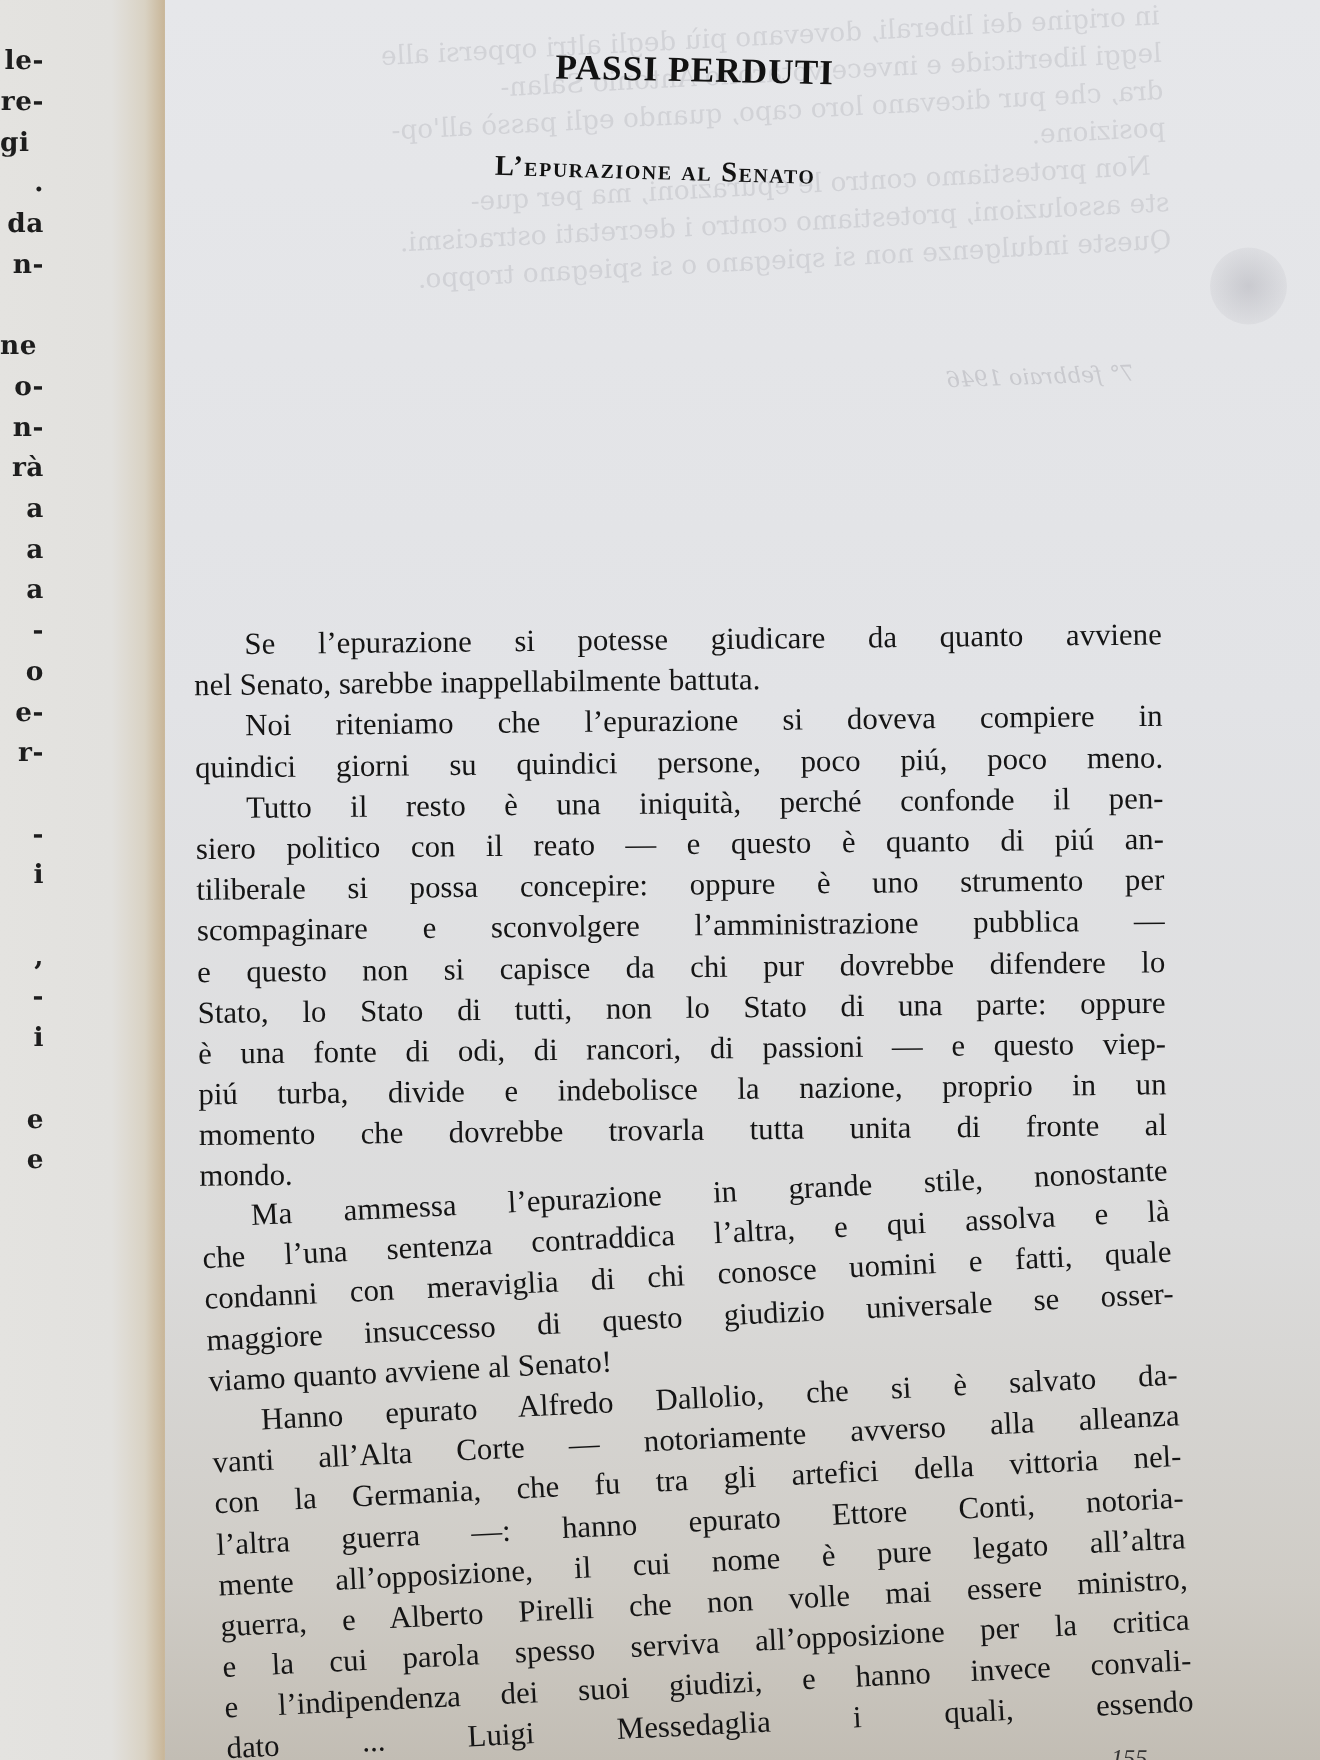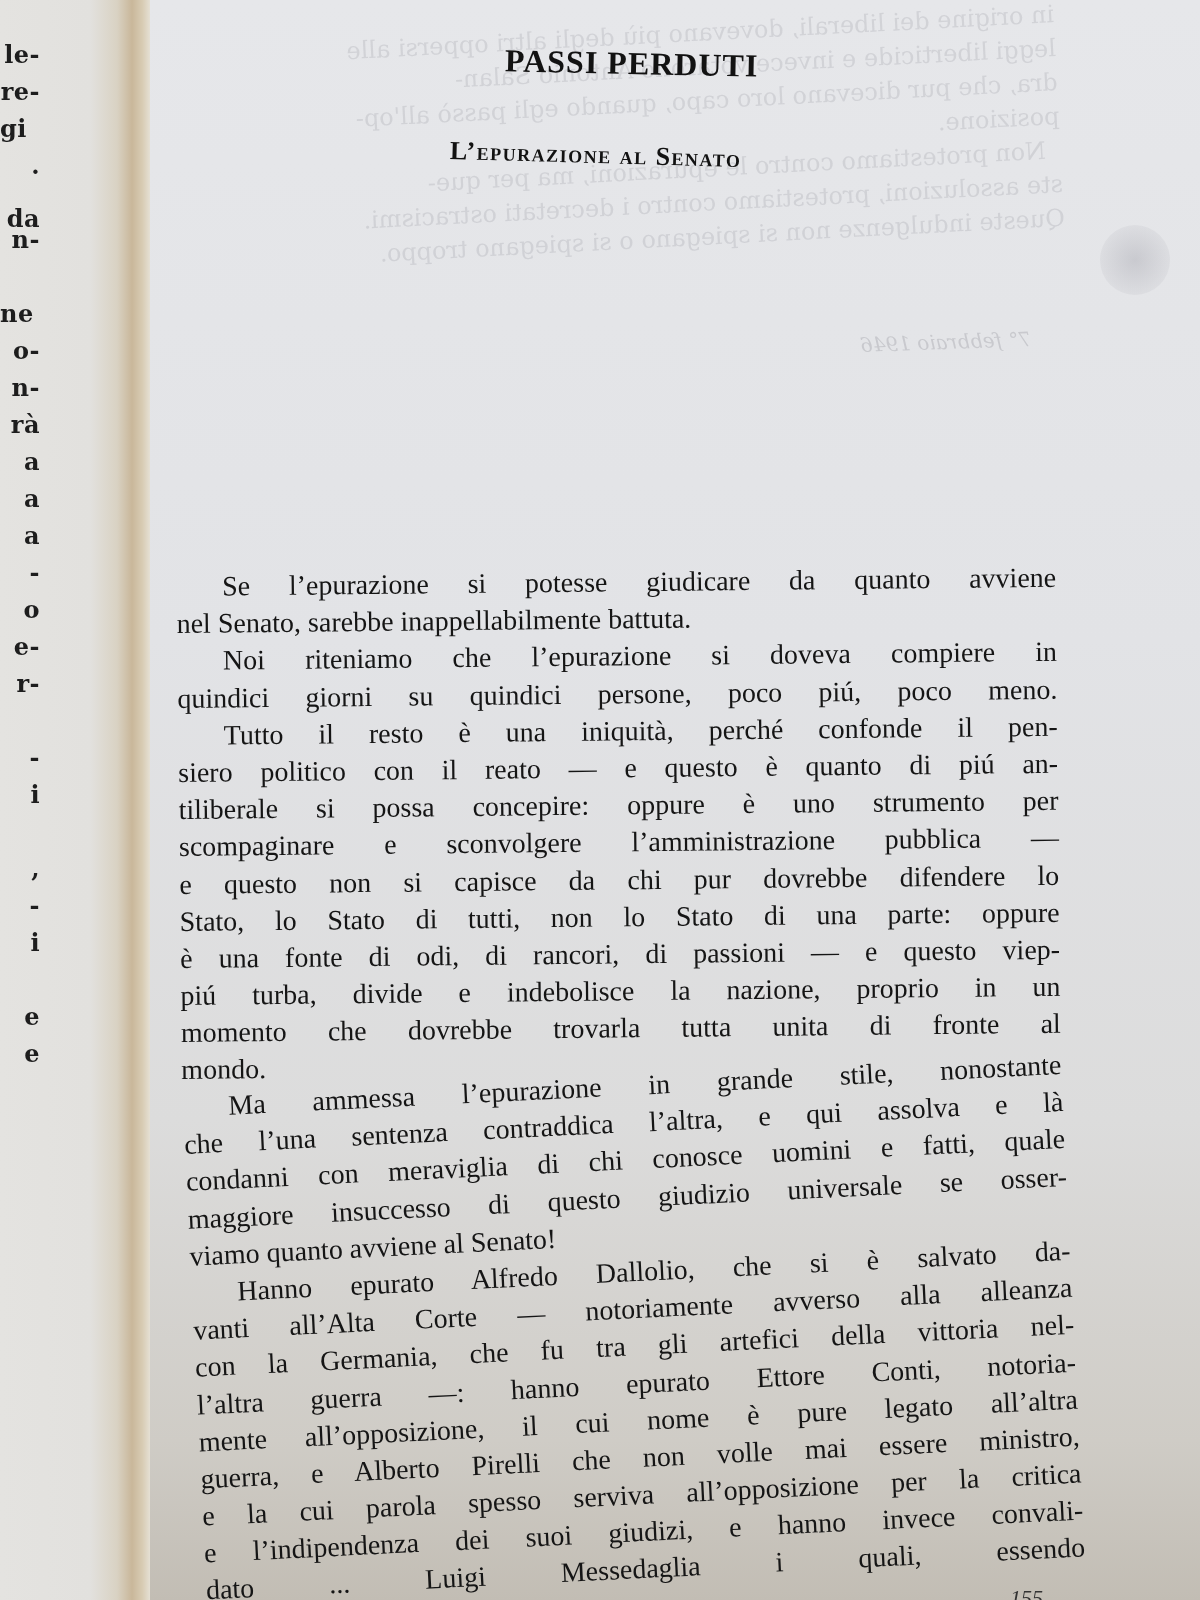--- a/index.html
+++ b/index.html
@@ -4,20 +4,21 @@
   <style>
     html, body { margin: 0; padding: 0; }
     body {
       width: 1200px; height: 1600px; overflow: hidden; position: relative;
       background: #e9e8e4;
       font-family: "DejaVu Serif", serif;
     }
     .left-page {
       position: absolute; left: 0; top: 0; width: 150px; height: 1600px;
       background: linear-gradient(90deg, #e4e3e0 0%, #e2e1de 60%, #d9d2c3 78%, #c9b79a 88%, #d8ccb4 95%, #e5e0d4 100%);
+      padding-left: 19px;
     }
     .left-frag {
       position: absolute; left: 0; width: 40px; font-weight: bold;
       font-size: 24px; color: #1d1d1d; line-height: 29px; letter-spacing: 0.5px;
     }
     .right-page {
       position: absolute; left: 150px; top: 0; width: 1050px; height: 1600px;
       background: linear-gradient(180deg, #e6e7ea 0%, #e2e3e6 40%, #dcdcdc 70%, #cfccc6 90%, #c2bdb4 100%);
     }
     .bleed {
@@ -57,21 +58,21 @@
     }
   </style>
 </head>
 <body>
 
 <div class="left-page" id="left-page">
     <div class="left-frag" style="top: 40px; text-align: right;">le-</div>
     <div class="left-frag" style="top: 77px; text-align: right;">re-</div>
     <div class="left-frag" style="top: 114px; ">gi</div>
     <div class="left-frag" style="top: 151px; text-align: right;">.</div>
-    <div class="left-frag" style="top: 204px; text-align: right;">da</div>
+    <div class="left-frag" style="top: 188px; text-align: right;">da</div>
     <div class="left-frag" style="top: 225px; text-align: right;">n-</div>
     <div class="left-frag" style="top: 262px; text-align: right;"></div>
     <div class="left-frag" style="top: 299px; ">ne</div>
     <div class="left-frag" style="top: 336px; text-align: right;">o-</div>
     <div class="left-frag" style="top: 373px; text-align: right;">n-</div>
     <div class="left-frag" style="top: 410px; text-align: right;">rà</div>
     <div class="left-frag" style="top: 447px; text-align: right;">a</div>
     <div class="left-frag" style="top: 484px; text-align: right;">a</div>
     <div class="left-frag" style="top: 521px; text-align: right;">a</div>
     <div class="left-frag" style="top: 558px; text-align: right;">-</div>

